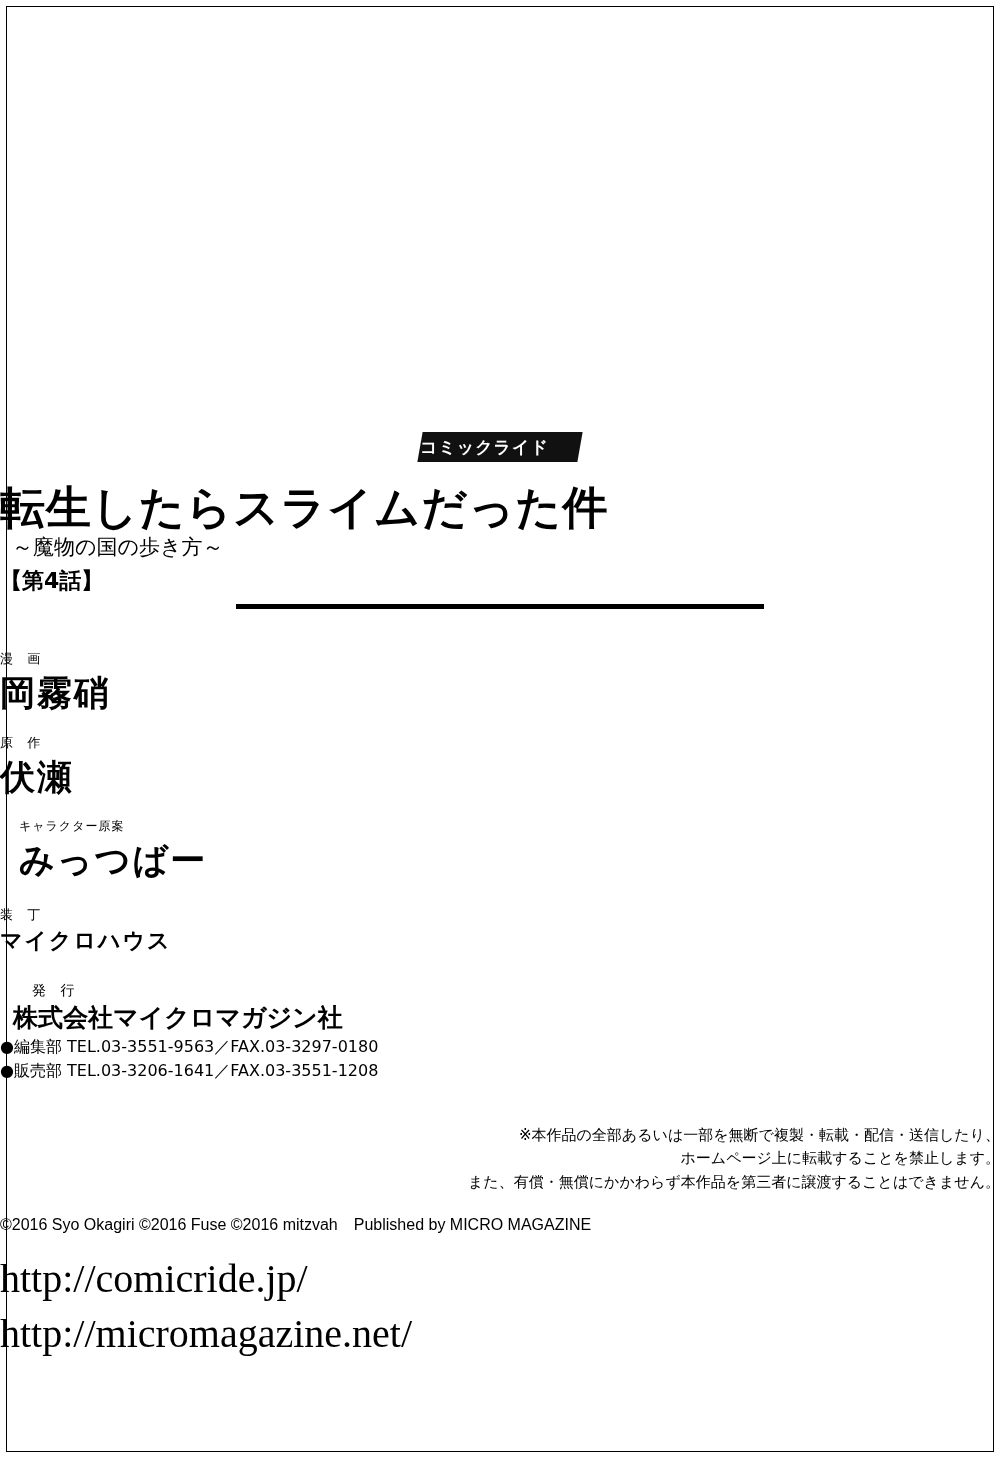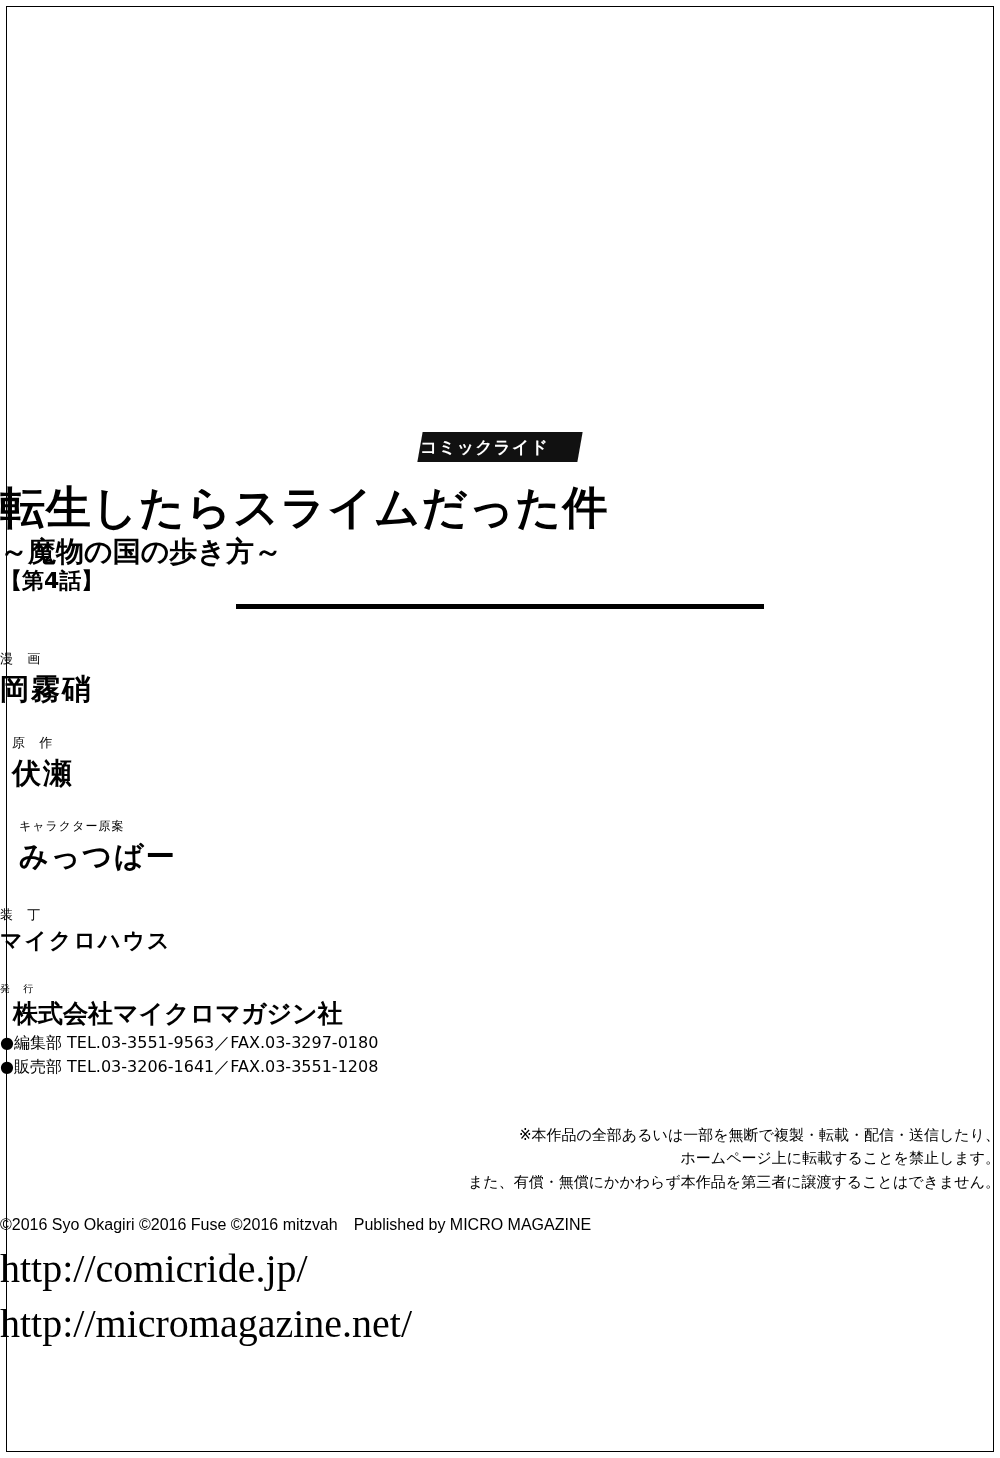--- a/index.html
+++ b/index.html
@@ -55,24 +55,24 @@
     position: absolute;
     left: 0; right: 0;
     top: 478px;
     font-size: 45px;
     font-weight: bold;
     letter-spacing: 1px;
     font-family: "DejaVu Sans", sans-serif;
   }
   .title-sub {
     position: absolute;
-    left: 0; right: 0;
+    left: 12px; right: 0;
     top: 533px;
-    font-size: 28px;
-    font-weight: bold;
+    font-size: 21px;
+    font-weight: normal;
     font-family: "DejaVu Sans", sans-serif;
   }
   .title-ep {
     position: absolute;
     left: 0; right: 1px;
     top: 566px;
     font-size: 22px;
     font-weight: bold;
     font-family: "DejaVu Sans", sans-serif;
   }
@@ -87,38 +87,39 @@
 
   
   .credit { position: absolute; left: 0; right: 0; }
   .credit .role {
     font-size: 13px;
     letter-spacing: 5px;
     font-family: "DejaVu Sans", sans-serif;
     margin-bottom: 2px;
   }
   .credit .name {
-    font-size: 29px;
+    font-size: 35px;
     font-weight: bold;
     letter-spacing: 2px;
     font-family: "DejaVu Sans", sans-serif;
   }
   .credit.c1 { top: 650px; }
-  .credit.c2 { top: 734px; padding-left: 12px; }
+  .credit.c2 { top: 734px; }
   .credit.c3 { top: 818px; padding-left: 19px; }
   .credit.c3 .role { letter-spacing: 1px; font-size: 12px; }
   .credit.c4 { top: 906px; }
   .credit.c4 .name { font-size: 22px; }
 
   
   .pub { position: absolute; left: 0; right: 0; top: 982px; }
   .pub .role {
-    font-size: 10px;
+    font-size: 14px;
     letter-spacing: 5px;
     font-family: "DejaVu Sans", sans-serif;
+    padding-left: 32px;
   }
   .pub .name {
     font-size: 25px;
     font-weight: bold;
     font-family: "DejaVu Sans", sans-serif;
     margin-top: 1px;
     margin-left: 13px;
   }
   .pub .addr {
     font-size: 16px;
@@ -151,20 +152,21 @@
     font-family: "Liberation Sans", sans-serif;
   }
 
   
   .url {
     position: absolute;
     left: 0; right: 0;
     font-family: "Liberation Serif", serif;
     font-size: 40px;
     letter-spacing: 0px;
+    margin-top: 10px;
   }
   .url.u1 { top: 1245px; }
   .url.u2 { top: 1300px; }
 </style>
 </head>
 <body>
 
 <div class="page">
   <div class="page-frame"></div>
 

